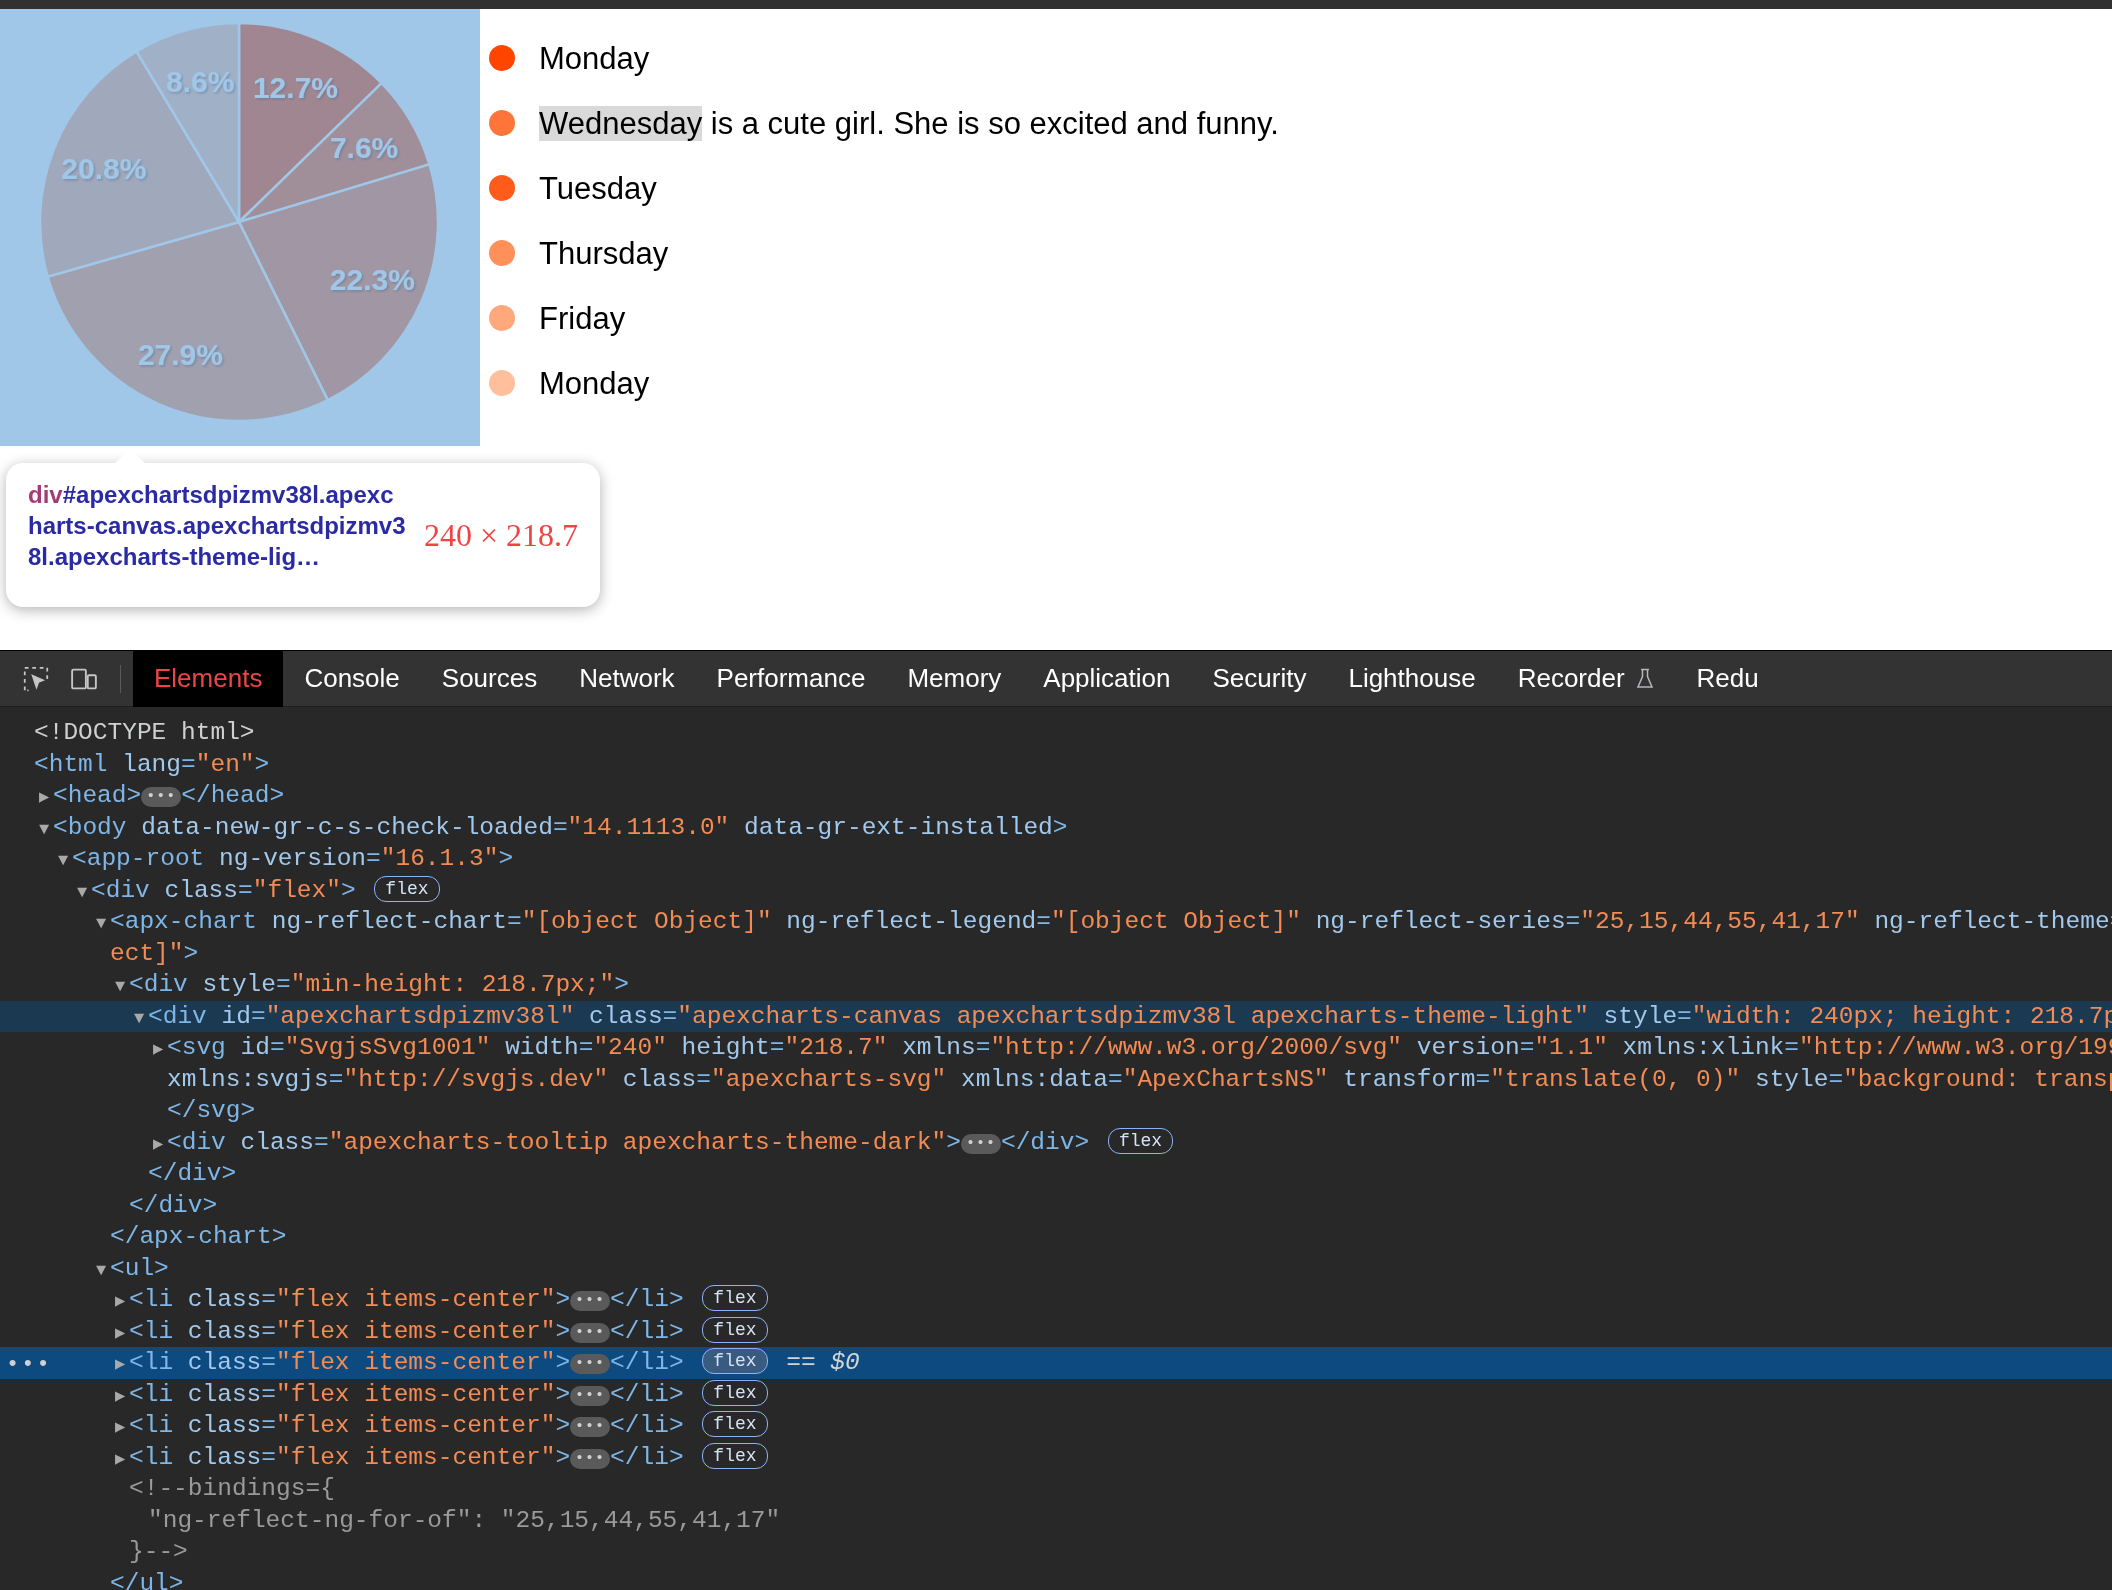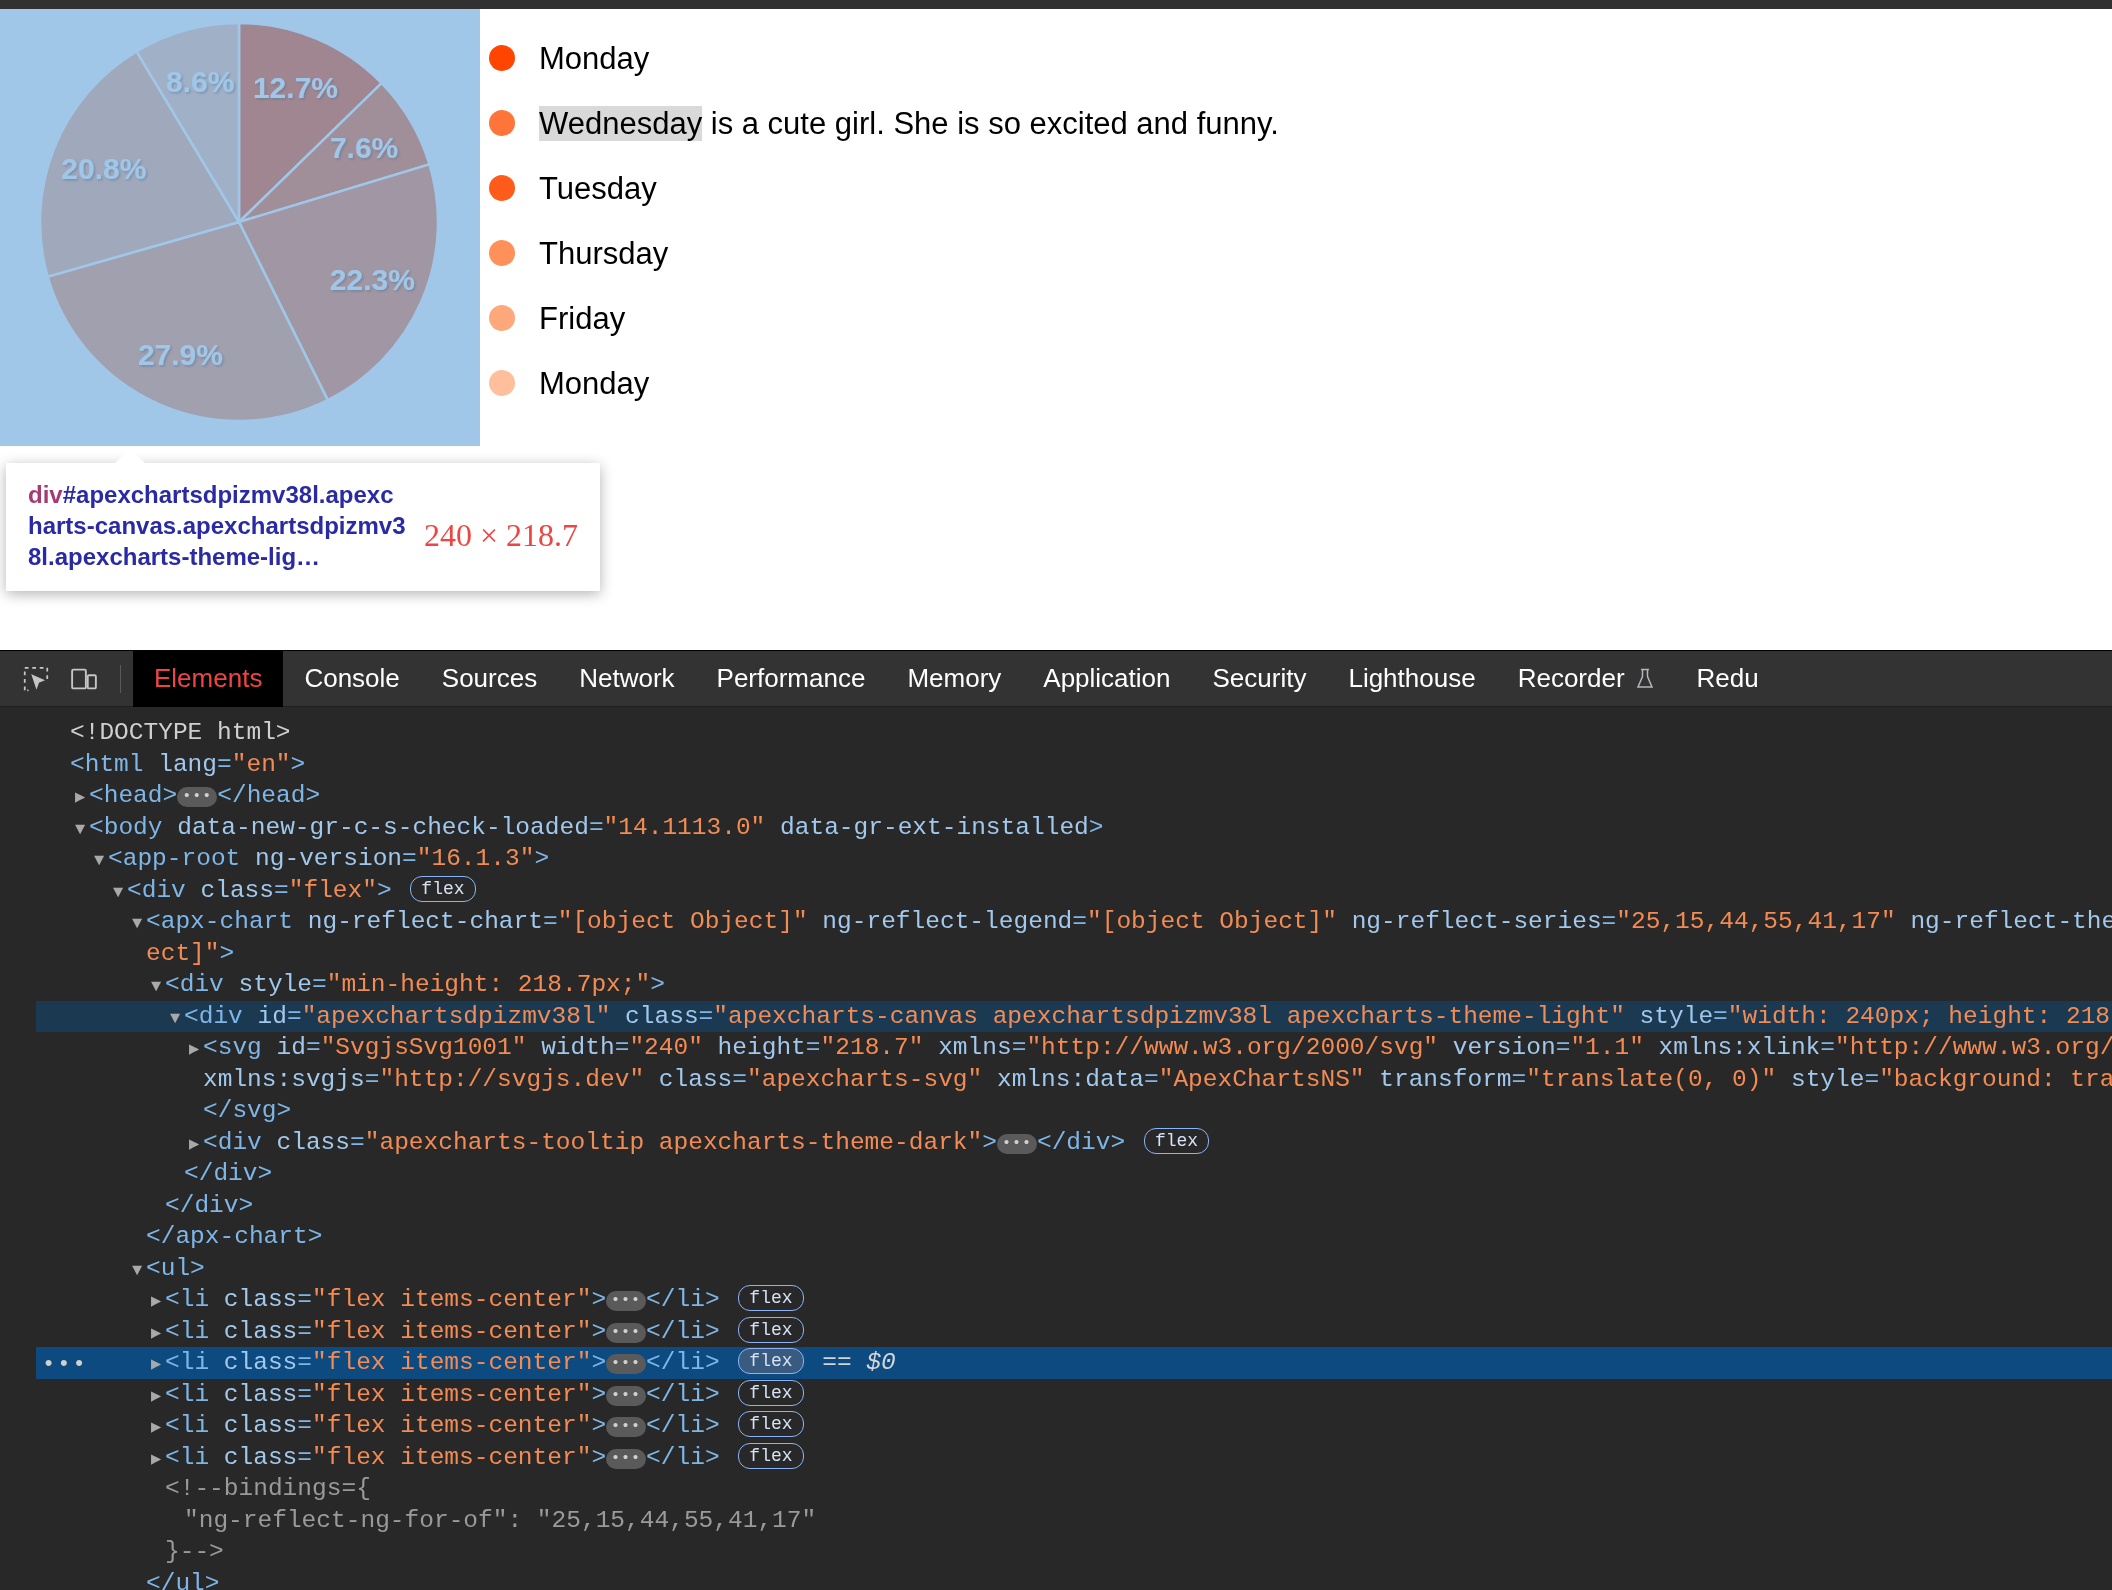--- a/index.html
+++ b/index.html
@@ -44,23 +44,23 @@
     background:rgba(111,168,220,0.66);
     pointer-events:none;
   }
 
   
   .dt-tooltip {
     position:absolute;
     left:6px; top:454px;
     width:594px;
     background:#ffffff;
-    border-radius:1px;
+    border-radius:17px;
     box-shadow:0 3px 14px rgba(0,0,0,0.30);
-    padding:16px 22px 18px 22px;
+    padding:16px 22px 34px 22px;
     display:flex;
     align-items:flex-start;
     gap:18px;
     z-index:6;
   }
   .dt-tooltip::before {
     content:"";
     position:absolute;
     top:-14px; left:108px;
     border-left:16px solid transparent;
@@ -167,21 +167,20 @@
   
   .dom-tree {
     font-family:"Liberation Mono", monospace;
     font-size:24.5px;
     line-height:31.5px;
     color:#cfd0d0;
     padding:10px 0 0 0;
     white-space:pre;
     overflow:hidden;
     height:884px;
-    margin-left:36px;
   }
   .row {
     position:relative;
     padding-left:20px;
     height:31.5px;
   }
   .row.sel {
     background:#0d4a80;
   }
   .row.sel-light {

